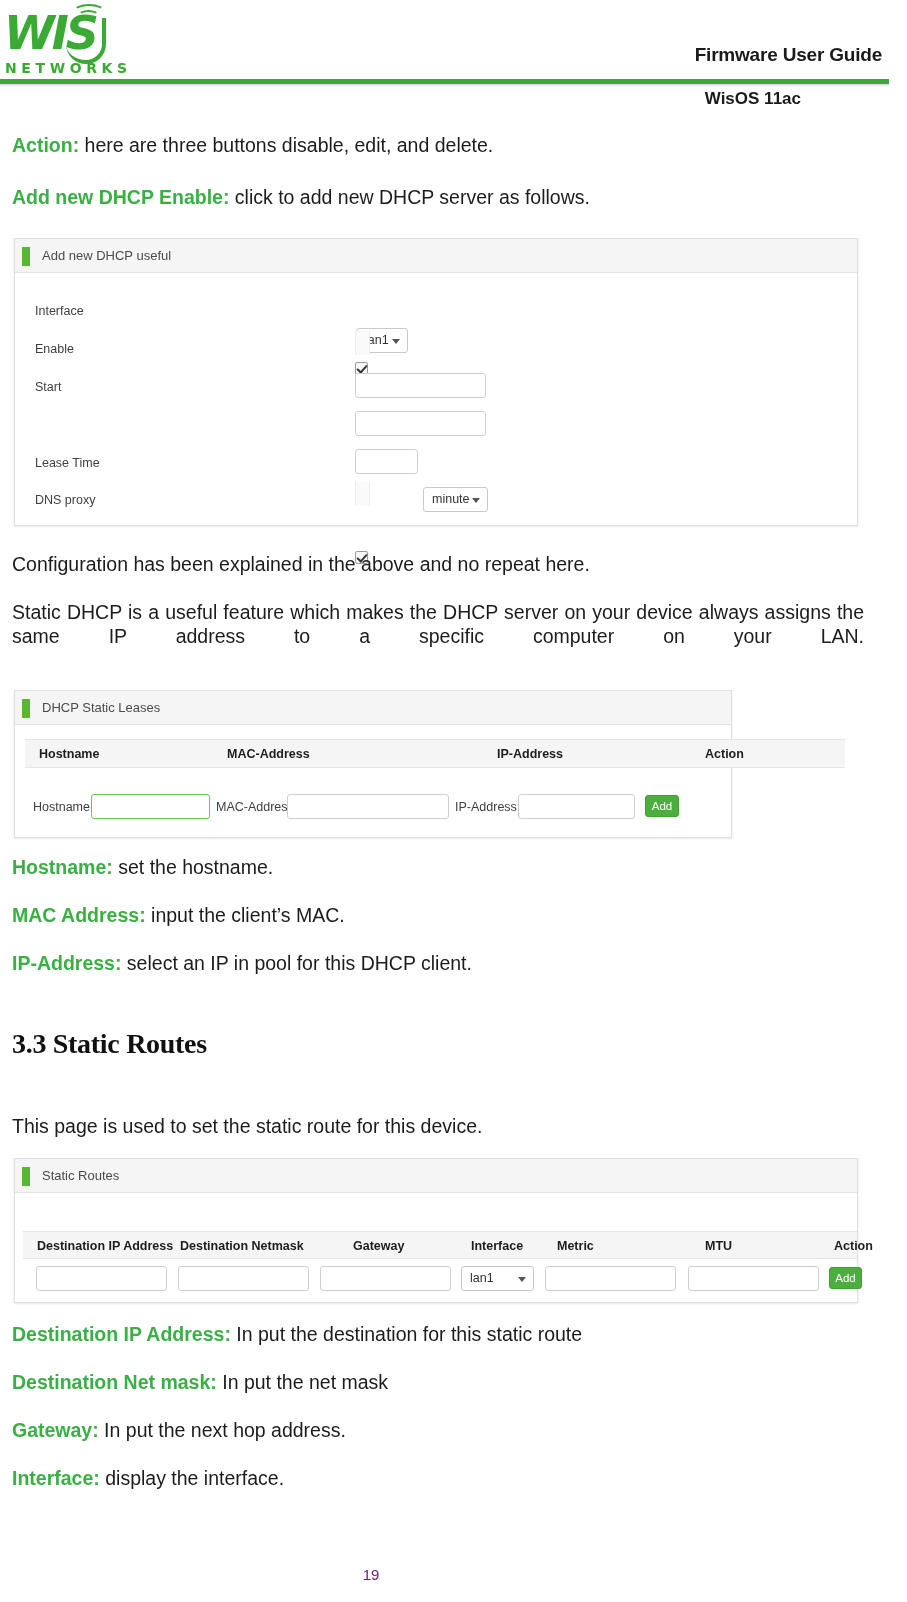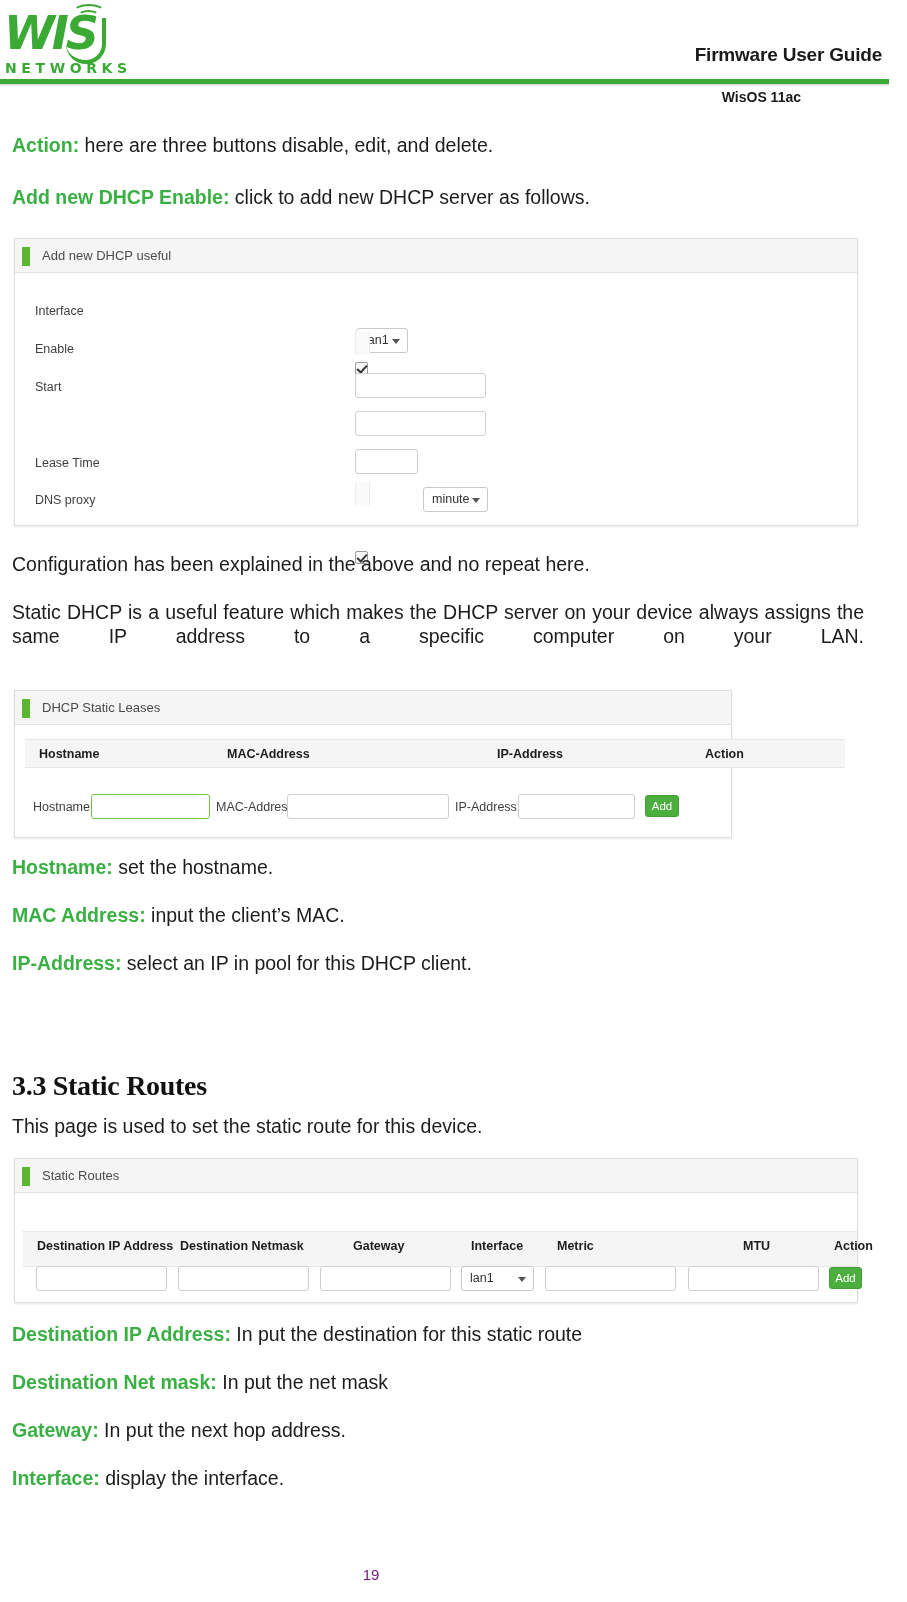--- a/index.html
+++ b/index.html
@@ -107,21 +107,21 @@
     top: 84px;
     width: 889px;
     height: 3px;
     background: linear-gradient(to bottom, rgba(0,0,0,0.16), rgba(0,0,0,0));
   }
   .header-subtitle {
     position: absolute;
     right: 106px;
     top: 89px;
     font-family: "Liberation Sans", sans-serif;
-    font-size: 14px;
+    font-size: 17px;
     font-weight: bold;
     color: #1a1a1a;
   }
 
   
   .doc-body { position: absolute; left: 0; top: 0; width: 907px; }
   .para {
     position: absolute;
     left: 12px;
     font-family: "Liberation Sans", sans-serif;
@@ -141,21 +141,20 @@
     text-align-last: justify;
   }
   .h2 {
     position: absolute;
     left: 12px;
     font-family: "Liberation Serif", serif;
     font-weight: bold;
     font-size: 28px;
     color: #111;
     letter-spacing: -0.3px;
-    margin-top: 42px;
   }
   .page-num {
     position: absolute;
     left: 0;
     top: 1566px;
     width: 742px;
     text-align: center;
     font-family: "Liberation Sans", sans-serif;
     font-size: 15px;
     color: #701a75;
@@ -417,27 +416,27 @@
 
   <div class="para" style="top:1114px">This page is used to set the static route for this device.</div>
 
   <div class="panel" style="left:14px; top:1158px; width:844px; height:145px;">
     <div class="panel-head">
       <div class="tick"></div>
       <div class="ptitle">Static Routes</div>
     </div>
     <div class="panel-body" style="height:109px">
 
-      <div class="thead" style="top:38px; width:834px; height:36px; left:8px;">
+      <div class="thead" style="top:38px; width:834px; height:28px; left:8px;">
         <div class="th" style="left:14px;">Destination IP Address</div>
         <div class="th" style="left:157px;">Destination Netmask</div>
         <div class="th" style="left:302px;margin-left:28px;">Gateway</div>
         <div class="th" style="left:448px;">Interface</div>
         <div class="th" style="left:534px;">Metric</div>
-        <div class="th" style="left:720px;">MTU</div>
+        <div class="th" style="left:682px;">MTU</div>
         <div class="th" style="left:811px;">Action</div>
       </div>
 
       <div class="tbox" style="position:absolute; left:21px;  top:73px; width:131px;"></div>
       <div class="tbox" style="position:absolute; left:163px; top:73px; width:131px;"></div>
       <div class="tbox" style="position:absolute; left:305px; top:73px; width:131px;"></div>
 
       <div class="sel" style="position:absolute; left:446px; top:73px; width:73px;">
         <div class="sv">lan1</div>
         <div class="car"></div>

